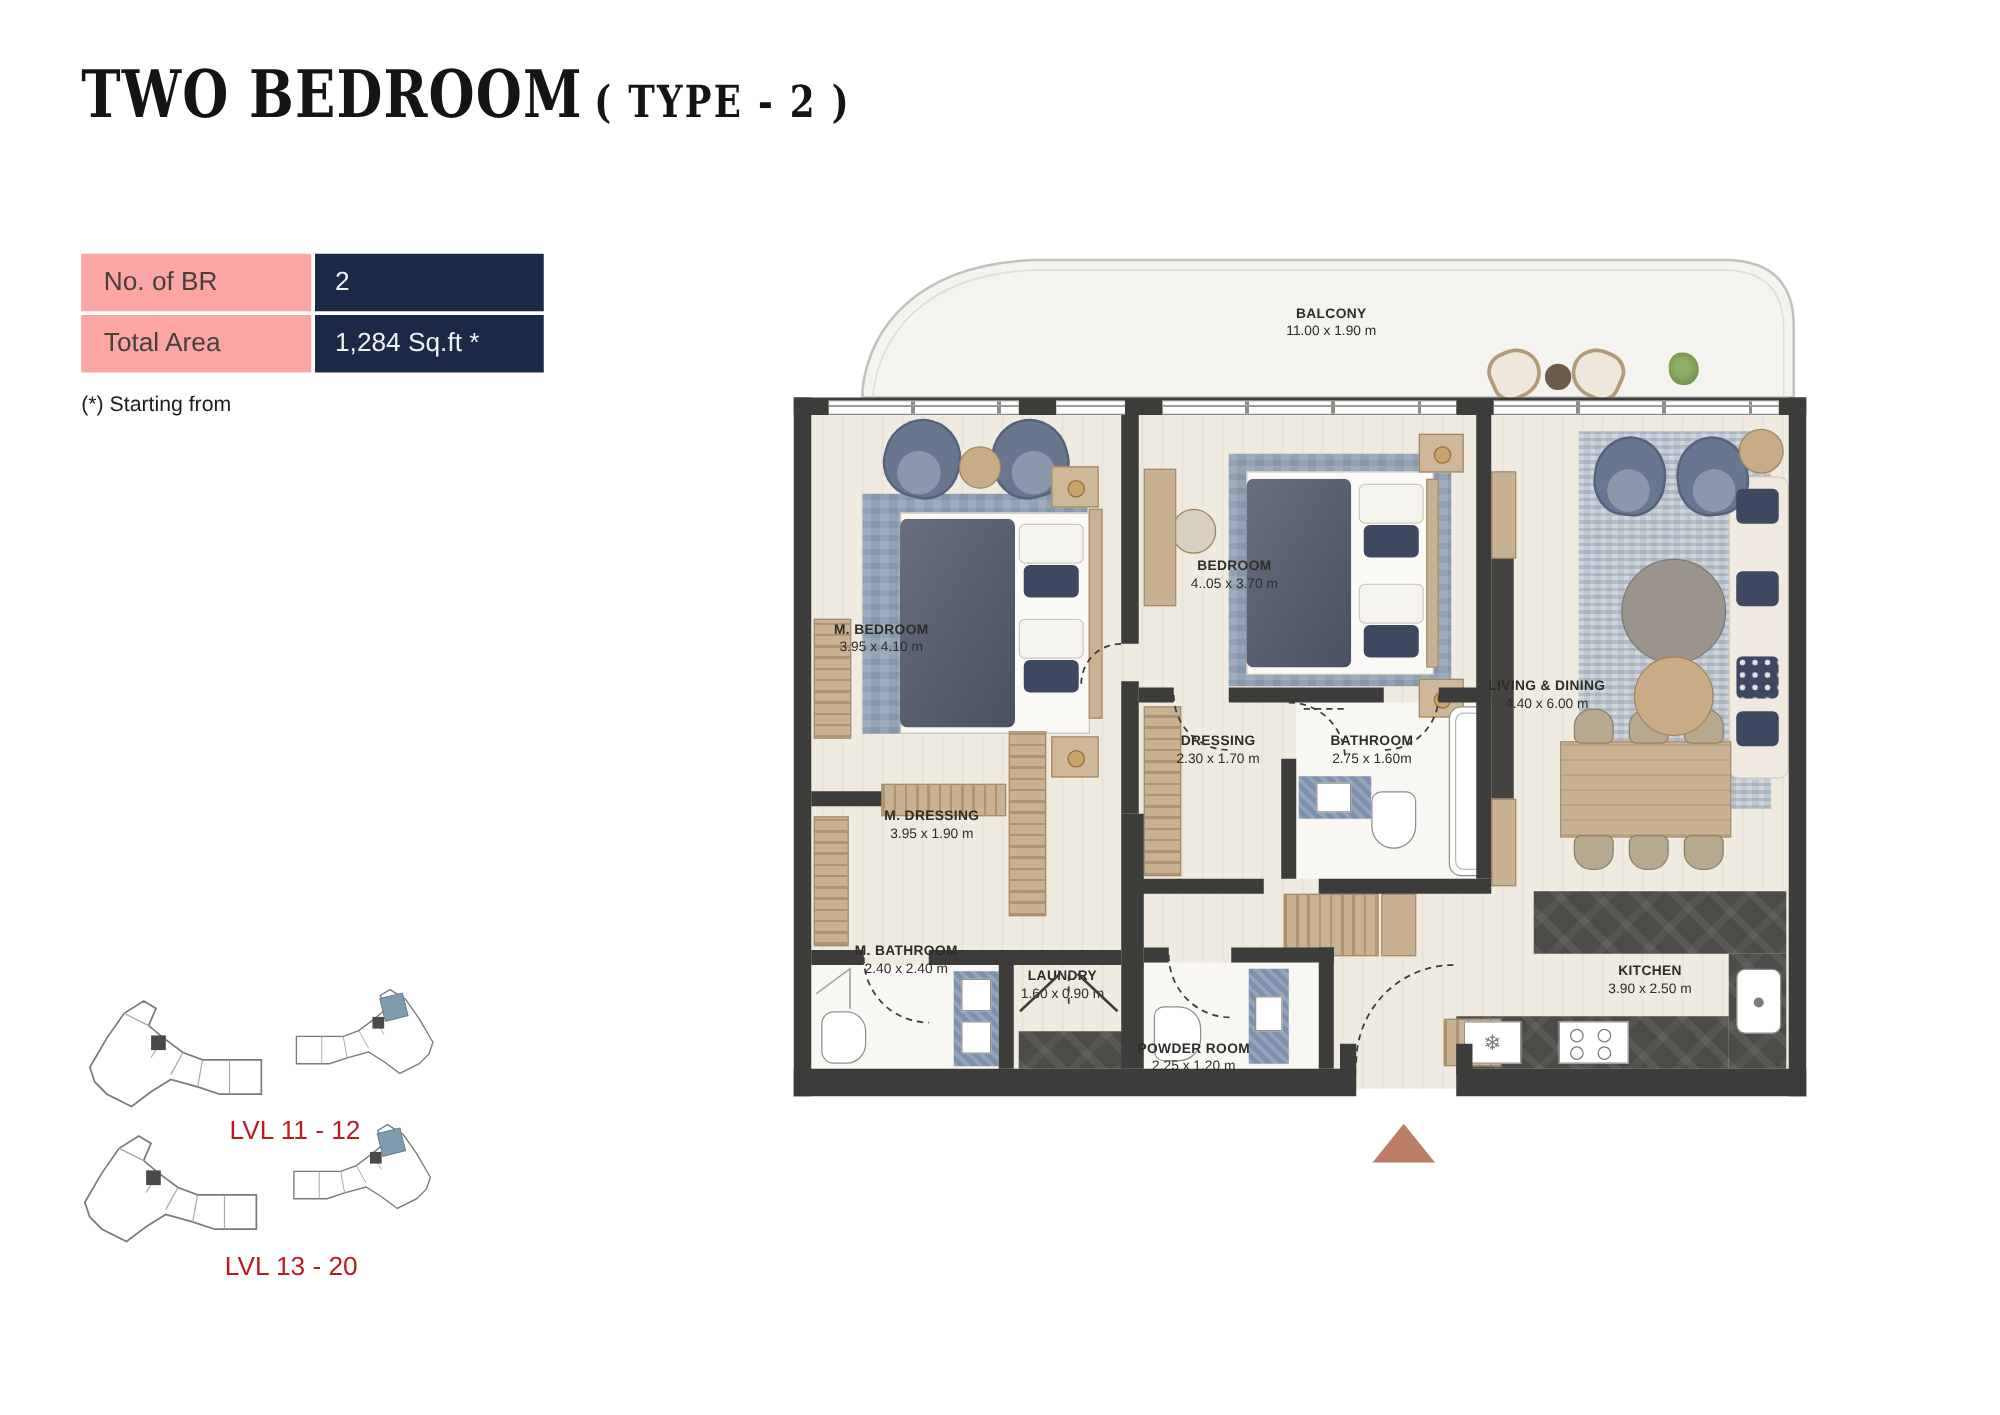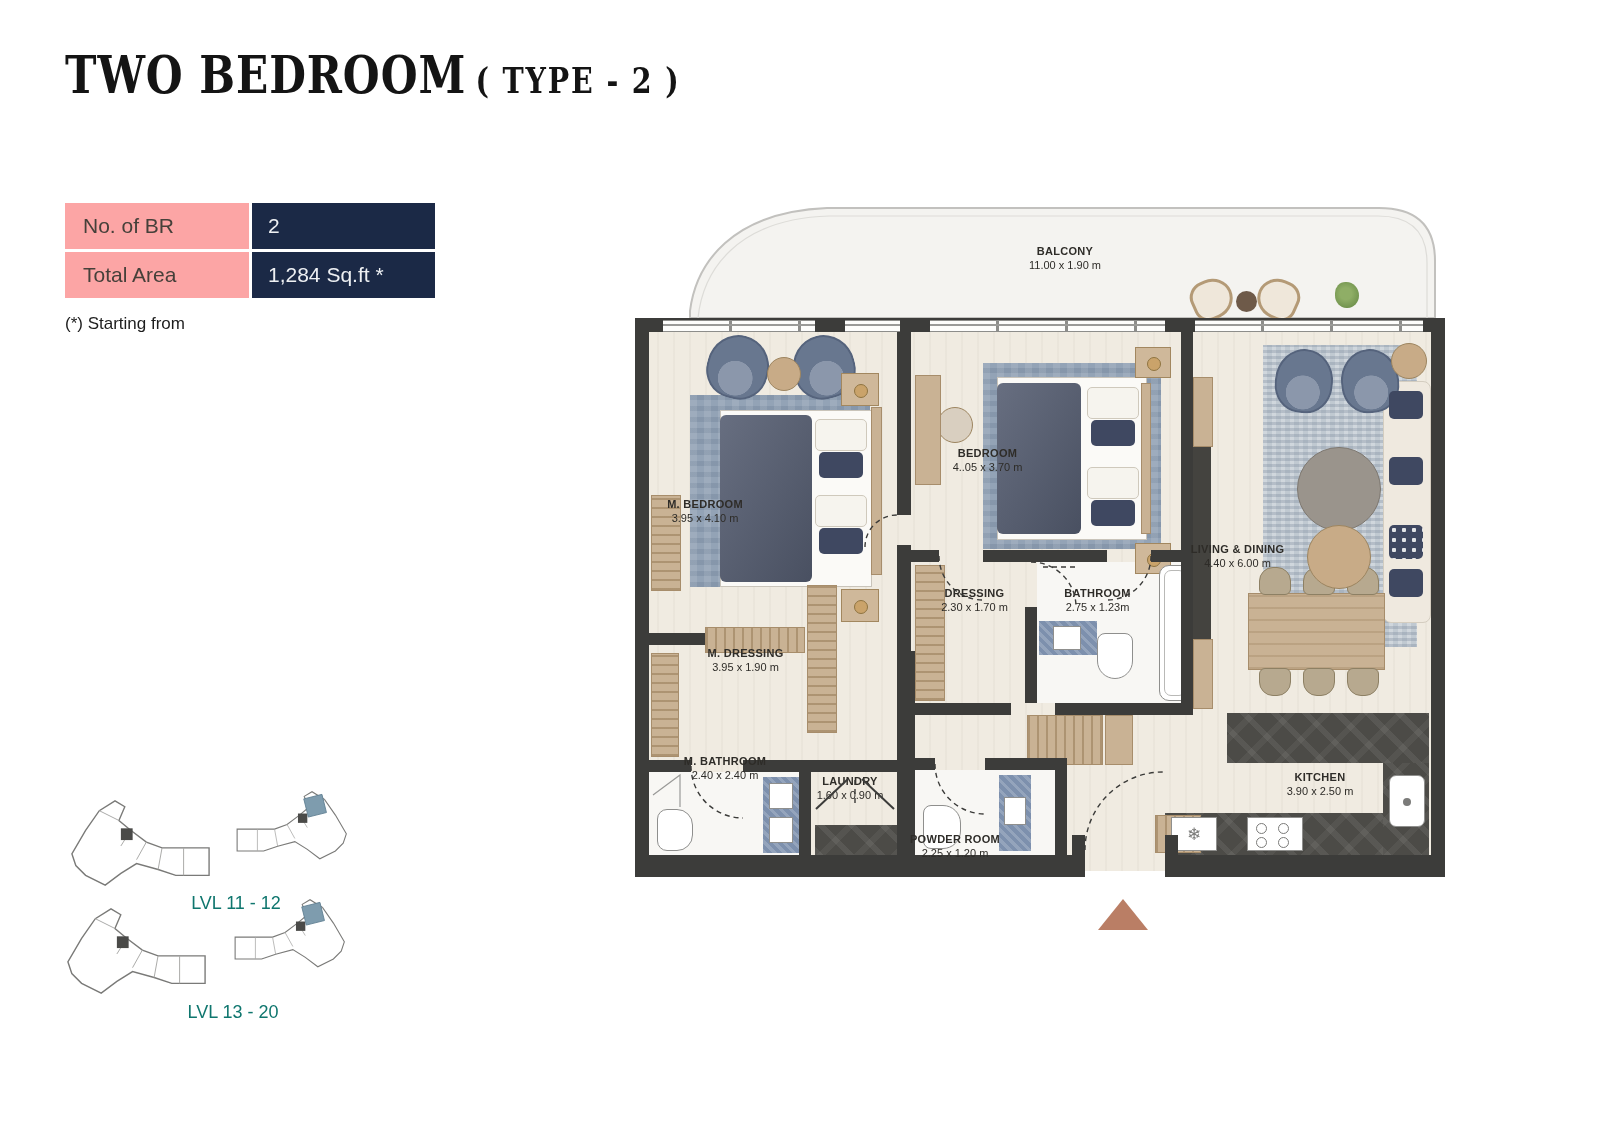--- a/index.html
+++ b/index.html
@@ -58,21 +58,21 @@
   .dchair{position:absolute;width:32px;height:28px;background:#b7a98f;border:1px solid #8d8064;
           border-radius:14px 14px 6px 6px;box-sizing:border-box;z-index:9;}
   .burner{position:absolute;width:9px;height:9px;border-radius:50%;border:1.5px solid #7b7b79;z-index:14;}
   .rlabel{position:absolute;text-align:center;z-index:40;color:#2e2c28;line-height:1.25;}
   .rname{font-size:11px;font-weight:bold;letter-spacing:.3px;}
   .rdims{font-size:11px;}
   
   .bal-chair{position:absolute;background:#efe7da;border:3px solid #b49a76;box-sizing:border-box;z-index:6;
              border-radius:46% 58% 60% 42%;}
   
-  .lvl-label{position:absolute;font-size:18px;color:#0f766e;text-align:center;z-index:5;}
+  .lvl-label{position:absolute;font-size:21px;color:#b91c1c;text-align:center;z-index:5;}
   
   #disclaimer{position:absolute;left:65px;top:1045px;font-size:16px;color:#3a3a3a;letter-spacing:.2px;}
 </style>
 </head>
 <body>
 
 <div id="canvas">
 
   <h1 id="title"><span class="squeeze"><span class="main">TWO BEDROOM</span><span class="suffix">( TYPE - 2 )</span></span></h1>
 
@@ -252,21 +252,21 @@
     <div class="rlabel" style="left:38px;top:452px;width:145px;">
       <div class="rname">M. DRESSING</div>
         <div class="rdims">3.95 x 1.90 m</div>
       </div>
     <div class="rlabel" style="left:272px;top:392px;width:135px;">
       <div class="rname">DRESSING</div>
         <div class="rdims">2.30 x 1.70 m</div>
       </div>
     <div class="rlabel" style="left:395px;top:392px;width:135px;">
       <div class="rname">BATHROOM</div>
-        <div class="rdims">2.75 x 1.23m</div>
+        <div class="rdims">2.75 x 1.60m</div>
       </div>
     <div class="rlabel" style="left:20px;top:560px;width:140px;">
       <div class="rname">M. BATHROOM</div>
         <div class="rdims">2.40 x 2.40 m</div>
       </div>
     <div class="rlabel" style="left:150px;top:580px;width:130px;">
       <div class="rname">LAUNDRY</div>
         <div class="rdims">1.60 x 0.90 m</div>
       </div>
     <div class="rlabel" style="left:250px;top:638px;width:140px;">

